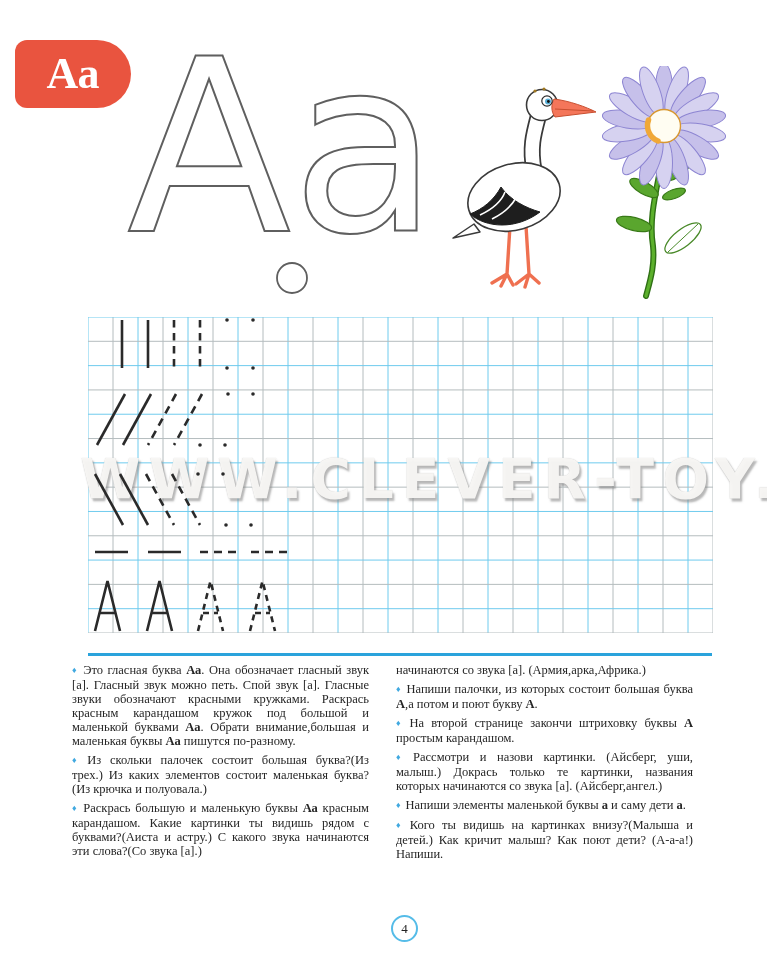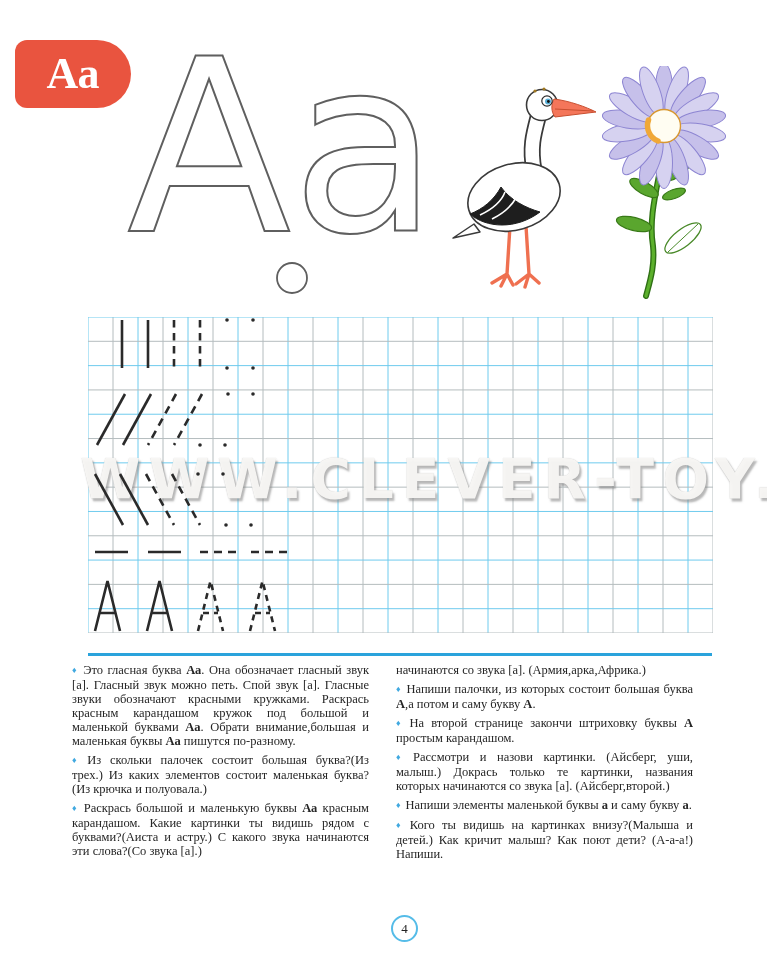--- a/index.html
+++ b/index.html
@@ -214,28 +214,28 @@
       </svg>
   </div>
 
   <div class="watermark">WWW.CLEVER-TOY.RU</div>
 
   <div class="divider" id="divider" style="background: rgb(42, 163, 220);"></div>
 
   <div class="col col-left">
       <p class="para"><span class="bullet" style="color: rgb(65, 169, 224);">♦</span><span>Это гласная буква </span><span class="bold">Аа</span><span>. Она обозначает гласный звук [а]. Гласный звук можно петь. Спой звук [а]. Гласные звуки обозначают красными кружками. Раскрась красным карандашом кружок под большой и маленькой буквами </span><span class="bold">Аа</span><span>. Обрати внимание,большая и маленькая буквы </span><span class="bold">Аа</span><span> пишутся по-разному.</span></p>
       <p class="para"><span class="bullet" style="color: rgb(65, 169, 224);">♦</span><span>Из скольки палочек состоит большая буква?(</span><span class="italic">Из трех</span><span>.) Из каких элементов состоит маленькая буква?(</span><span class="italic">Из крючка и полуовала</span><span>.)</span></p>
-      <p class="para"><span class="bullet" style="color: rgb(65, 169, 224);">♦</span><span>Раскрась большой и маленькую буквы </span><span class="bold">Аа</span><span> красным карандашом. Какие картинки ты видишь рядом с буквами?(</span><span class="italic">Аиста и астру</span><span>.) С какого звука начинаются эти слова?(</span><span class="italic">Со звука [а]</span><span>.)</span></p>
+      <p class="para"><span class="bullet" style="color: rgb(65, 169, 224);">♦</span><span>Раскрась большую и маленькую буквы </span><span class="bold">Аа</span><span> красным карандашом. Какие картинки ты видишь рядом с буквами?(</span><span class="italic">Аиста и астру</span><span>.) С какого звука начинаются эти слова?(</span><span class="italic">Со звука [а]</span><span>.)</span></p>
     </div>
   <div class="col col-right">
       <p class="para"><span>начинаются со звука [а]. (</span><span class="italic">Армия,арка,Африка.</span><span>)</span></p>
-      <p class="para"><span class="bullet" style="color: rgb(65, 169, 224);">♦</span><span>Напиши палочки, из которых состоит большая буква </span><span class="bold">А</span><span>,а потом и саму букву </span><span class="bold">А</span><span>.</span></p>
+      <p class="para"><span class="bullet" style="color: rgb(65, 169, 224);">♦</span><span>Напиши палочки, из которых состоит большая буква </span><span class="bold">А</span><span>,а потом и поют букву </span><span class="bold">А</span><span>.</span></p>
       <p class="para"><span class="bullet" style="color: rgb(65, 169, 224);">♦</span><span>На второй странице закончи штриховку буквы </span><span class="bold">А</span><span> простым карандашом.</span></p>
-      <p class="para"><span class="bullet" style="color: rgb(65, 169, 224);">♦</span><span>Рассмотри и назови картинки. (</span><span class="italic">Айсберг, уши, малыш.</span><span>) Докрась только те картинки, названия которых начинаются со звука [а]. (</span><span class="italic">Айсберг,второй.</span><span>)</span></p>
-      <p class="para"><span class="bullet" style="color: rgb(65, 169, 224);">♦</span><span>Напиши элементы маленькой буквы </span><span class="bold">а</span><span> и саму букву </span><span class="bold">а</span><span>.</span></p>
+      <p class="para"><span class="bullet" style="color: rgb(65, 169, 224);">♦</span><span>Рассмотри и назови картинки. (</span><span class="italic">Айсберг, уши, малыш.</span><span>) Докрась только те картинки, названия которых начинаются со звука [а]. (</span><span class="italic">Айсберг,ангел.</span><span>)</span></p>
+      <p class="para"><span class="bullet" style="color: rgb(65, 169, 224);">♦</span><span>Напиши элементы маленькой буквы </span><span class="bold">а</span><span> и саму дети </span><span class="bold">а</span><span>.</span></p>
       <p class="para"><span class="bullet" style="color: rgb(65, 169, 224);">♦</span><span>Кого ты видишь на картинках внизу?(</span><span class="italic">Малыша и детей.</span><span>) Как кричит малыш? Как поют дети? (</span><span class="italic">А-а-а!</span><span>) Напиши.</span></p>
     </div>
 
   <div class="page-num">
     <span>4</span>
   </div>
 
 </div>
 
 </body></html>

